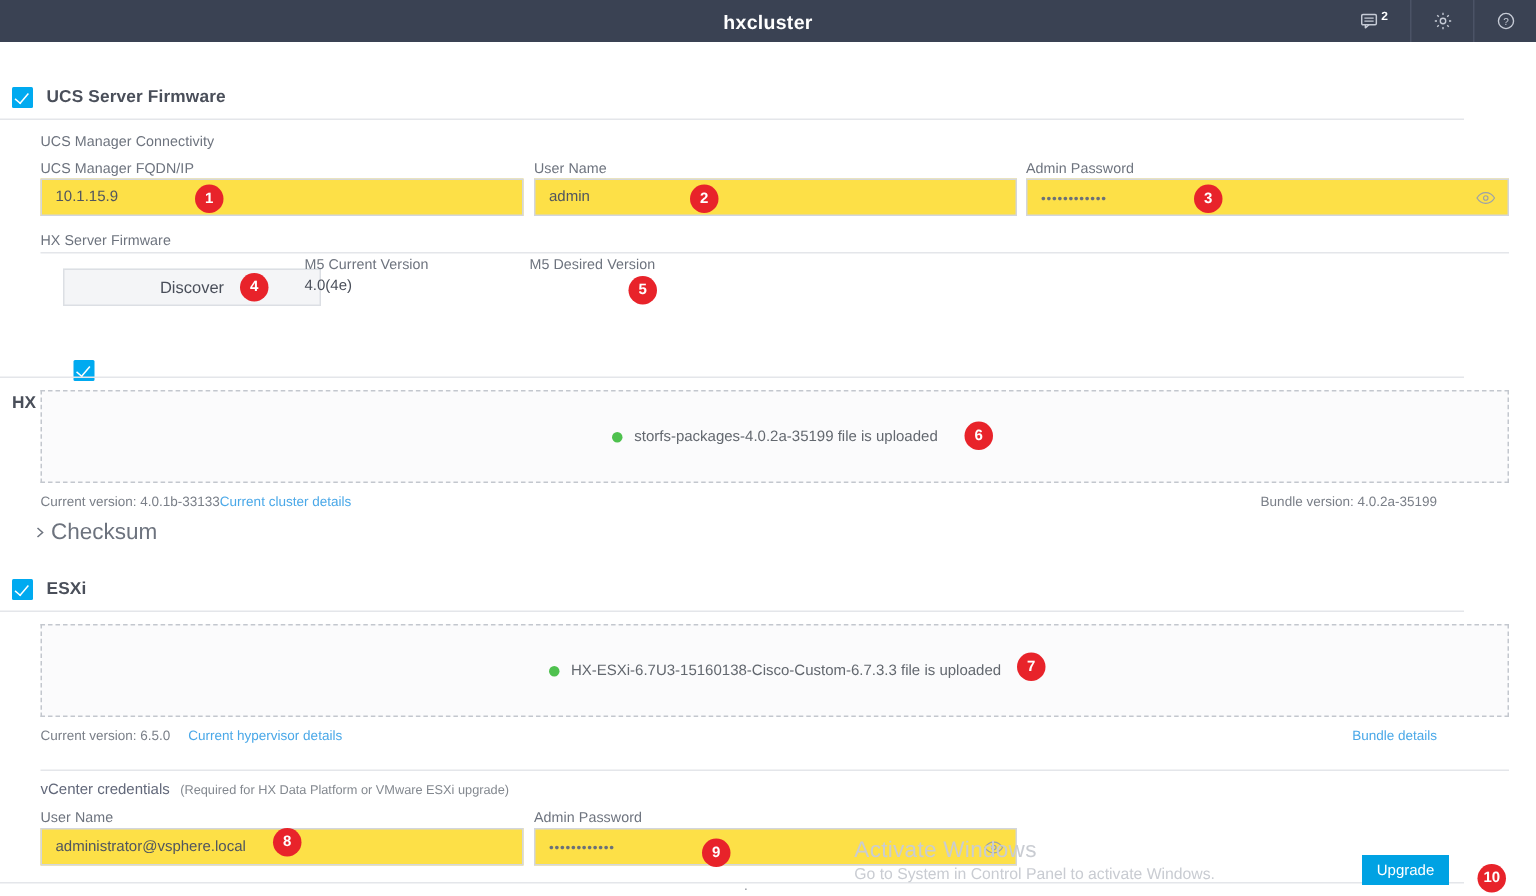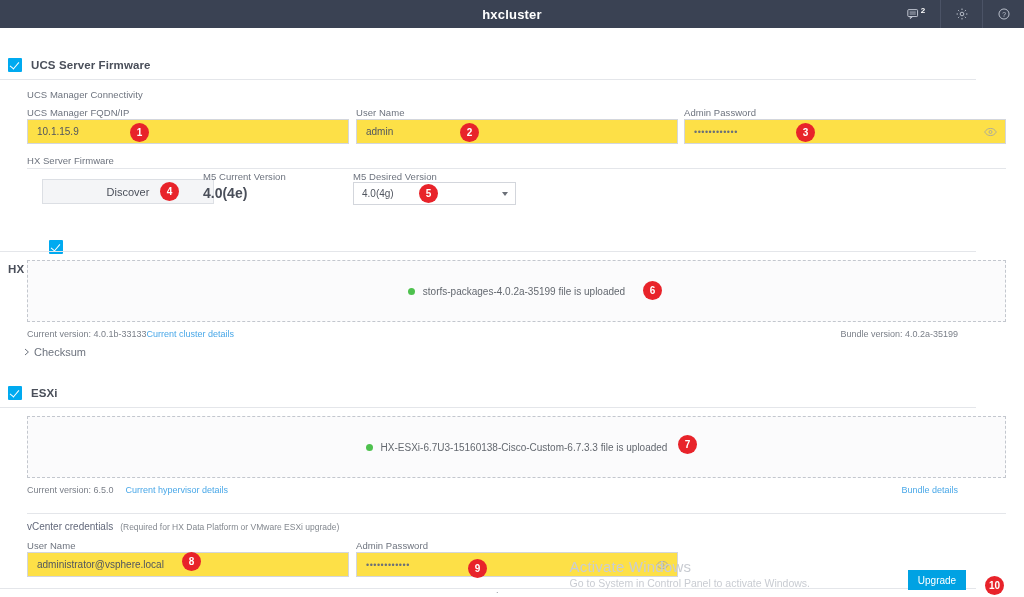--- a/index.html
+++ b/index.html
@@ -103,23 +103,22 @@
   .lbl {
     font-size: 9.5px;
     color: #6d737e;
     letter-spacing: .05px;
   }
   .sublabel {
     font-size: 10px;
     color: #62687a;
   }
   .val {
-    font-size: 14px;
+    font-size: 10px;
     color: #4a4f5a;
-    font-weight: bold;
   }
 
   
   .field {
     border: 1px solid #d3d6dc;
     background: #fde047;
     height: 25px;
     display: flex;
     align-items: center;
     padding: 0 9px;
@@ -208,21 +207,21 @@
   }
   .link {
     color: #4aa8e8;
     font-size: 9px;
     cursor: pointer;
   }
   .chev-row {
     display: flex;
     align-items: center;
     gap: 4px;
-    font-size: 11px;
+    font-size: 15px;
     color: #6d737e;
   }
 
   
   .marker {
     position: absolute;
     width: 19px; height: 19px;
     background: #e8232a;
     color: #ffffff;
     border-radius: 50%;
@@ -348,24 +347,20 @@
   <div class="divider" style="position:absolute; left:27px; top:140px; width:979px;"></div>
 
   <div class="btn-discover" style="position:absolute; left:27px; top:151px;margin-left:15px;">
     <span>Discover</span>
   </div>
 
   <div class="lbl" style="position:absolute; left:203px; top:143px;">M5 Current Version</div>
   <div class="val" style="position:absolute; left:203px; top:157px;">4.0(4e)</div>
 
   <div class="lbl" style="position:absolute; left:353px; top:143px;">M5 Desired Version</div>
-  <div class="sel" style="position:absolute; left:353px; top:154px;">
-    <span>4.0(4g)</span>
-    <span class="caret"></span>
-  </div>
 
   <div class="section-head" style="position:absolute; left:0; top:212px;flex-direction:column;">
     <span class="cb"></span>
     <span class="section-title">HX Data Platform</span>
   </div>
   <div class="divider" style="position:absolute; left:0; top:223px;"></div>
 
   <div class="dropzone" style="position:absolute; left:27px; top:232px; width:979px; height:62px;">
     <div class="upload-line">
       <span class="dot-green"></span>

